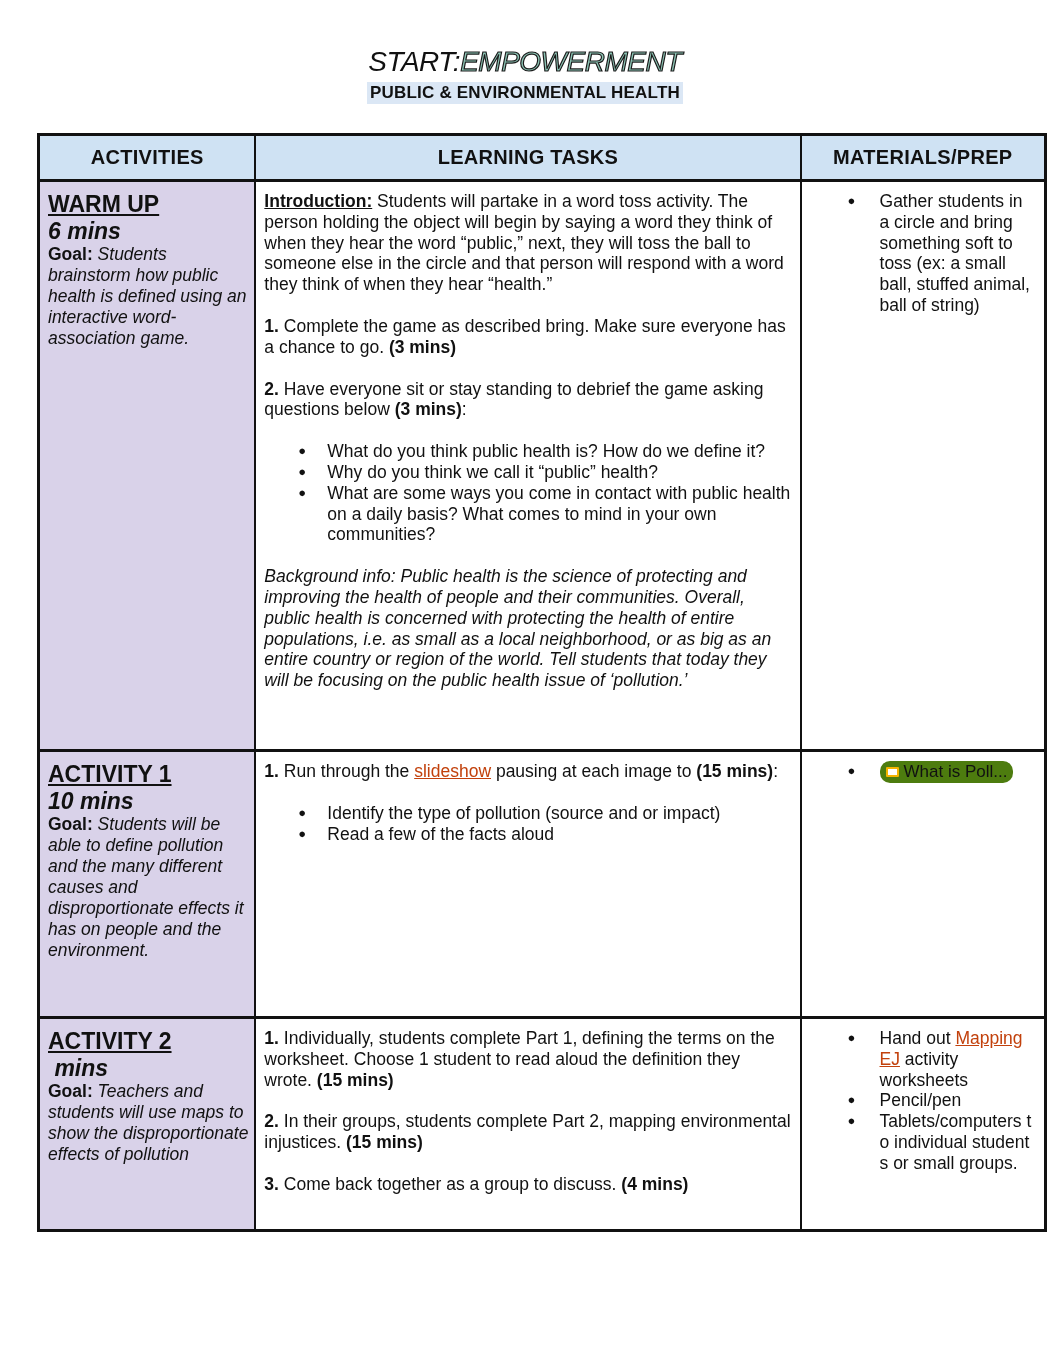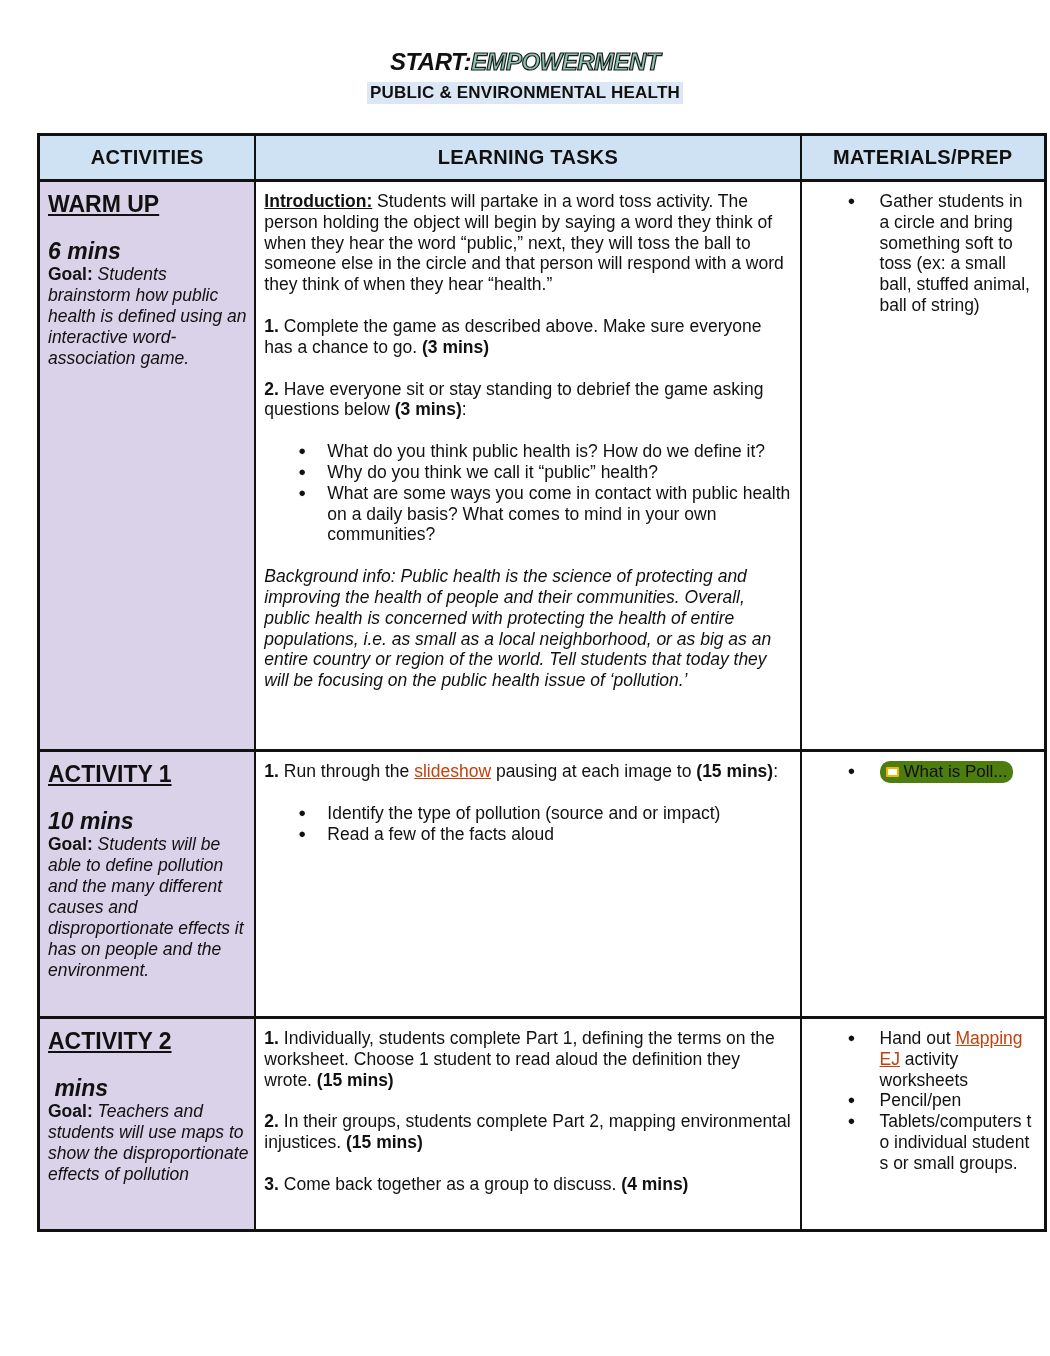--- a/index.html
+++ b/index.html
@@ -1,21 +1,21 @@
 <!DOCTYPE html>
 <html><head>
   <meta charset="utf-8">
   <style>
     * { box-sizing: border-box; margin: 0; padding: 0; }
     html, body { width: 1050px; height: 1356px; background: #ffffff; }
     body { font-family: "Liberation Sans", "DejaVu Sans", sans-serif; color: #111; position: relative; }
 
     .title-wrap { position: absolute; top: 44px; left: 0; width: 1050px; text-align: center; }
     .title {
-      font-size: 24px; font-weight: 700; font-style: italic; letter-spacing: -0.5px;
+      font-size: 28px; font-weight: 400; font-style: italic; letter-spacing: -0.5px;
       line-height: 36px;
     }
     .title .t1 { color: #111; }
     .title .t2 { color: #8cc4b4; -webkit-text-stroke: 1.2px #1a1a1a; }
     .subtitle {
       display: inline-block; margin-top: 2px;
       font-size: 17px; font-weight: 700; background: #dbe7f5; padding: 0 3px; line-height: 22px;
       letter-spacing: 0.2px;
     }
 
@@ -27,21 +27,21 @@
     table.plan th {
       background: #cfe2f3; font-size: 20px; font-weight: 700; height: 46px; vertical-align: middle;
       text-align: center; letter-spacing: 0.3px;
     }
     table.plan tr.head th { border-bottom: 3px solid #111; }
     table.plan tr.row td { border-bottom: 3px solid #111; }
     col.c1 { width: 208px; } col.c2 { width: 523px; } col.c3 { width: 235px; }
 
     td.act { background: #d9d2e9; padding: 8px 2px 8px 8px; }
     .act-name { font-size: 23px; font-weight: 700; text-decoration: underline; line-height: 28px; }
-    .act-time { font-size: 23px; font-weight: 700; font-style: italic; line-height: 26px; margin-top: 20px; }
+    .act-time { font-size: 23px; font-weight: 700; font-style: italic; line-height: 26px; }
     .goal { font-size: 17.5px; line-height: 21px; }
     .goal b { font-weight: 700; }
     .goal i { font-style: italic; }
 
     td.tasks { padding: 9px 8px 8px 8px; font-size: 17.5px; line-height: 20.8px; }
     td.tasks p { margin-bottom: 21px; }
     td.tasks p:last-child { margin-bottom: 0; }
     td.tasks .u { text-decoration: underline; font-weight: 700; }
     td.tasks ul { list-style: none; margin-left: 34px; }
     td.tasks ul li { position: relative; padding-left: 29px; }
@@ -87,21 +87,21 @@
   </tr>
 
   <tr class="row" style="height:570px;">
     <td class="act">
       <div class="act-name">WARM UP</div>
       <div class="act-time">6 mins</div>
       <div class="goal"><b>Goal:</b><i> Students brainstorm how public health is defined using an interactive word-association game.</i></div>
     </td>
     <td class="tasks">
       <p><span class="u">Introduction:</span><span> Students will partake in a word toss activity. The person holding the object will begin by saying a word they think of when they hear the word “public,” next, they will toss the ball to someone else in the circle and that person will respond with a word they think of when they hear “health.”</span></p>
-      <p><b>1.</b><span> Complete the game as described above. Make sure everyone has a chance to go. </span><b>(3 mins)</b></p>
+      <p><b>1.</b><span> Complete the game as described bring. Make sure everyone has a chance to go. </span><b>(3 mins)</b></p>
       <p><b>2.</b><span> Have everyone sit or stay standing to debrief the game asking questions below </span><b>(3 mins)</b><span>:</span>
         </p>
           <ul>
           <li>What do you think public health is? How do we define it?</li>
           <li>Why do you think we call it “public” health?</li>
           <li>What are some ways you come in contact with public health on a daily basis? What comes to mind in your own communities?</li>
         </ul>
       <p></p>
       <p class="bg">Background info: Public health is the science of protecting and improving the health of people and their communities. Overall, public health is concerned with protecting the health of entire populations, i.e. as small as a local neighborhood, or as big as an entire country or region of the world. Tell students that today they will be focusing on the public health issue of ‘pollution.’</p>
     </td>

